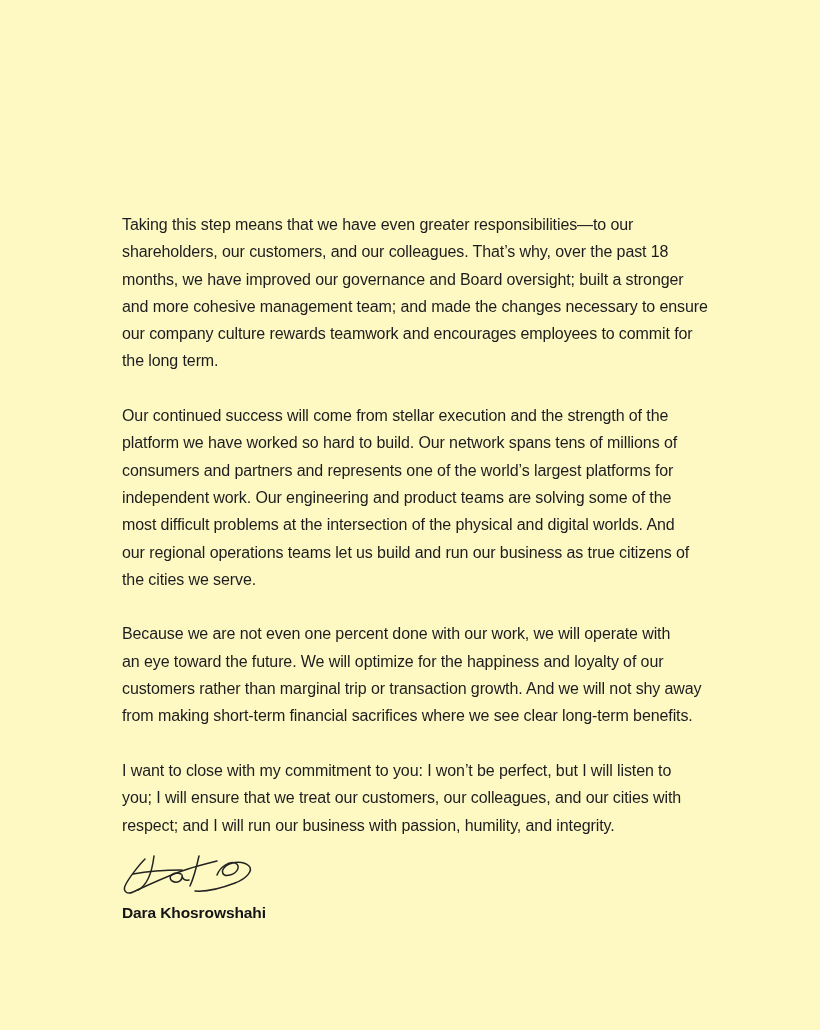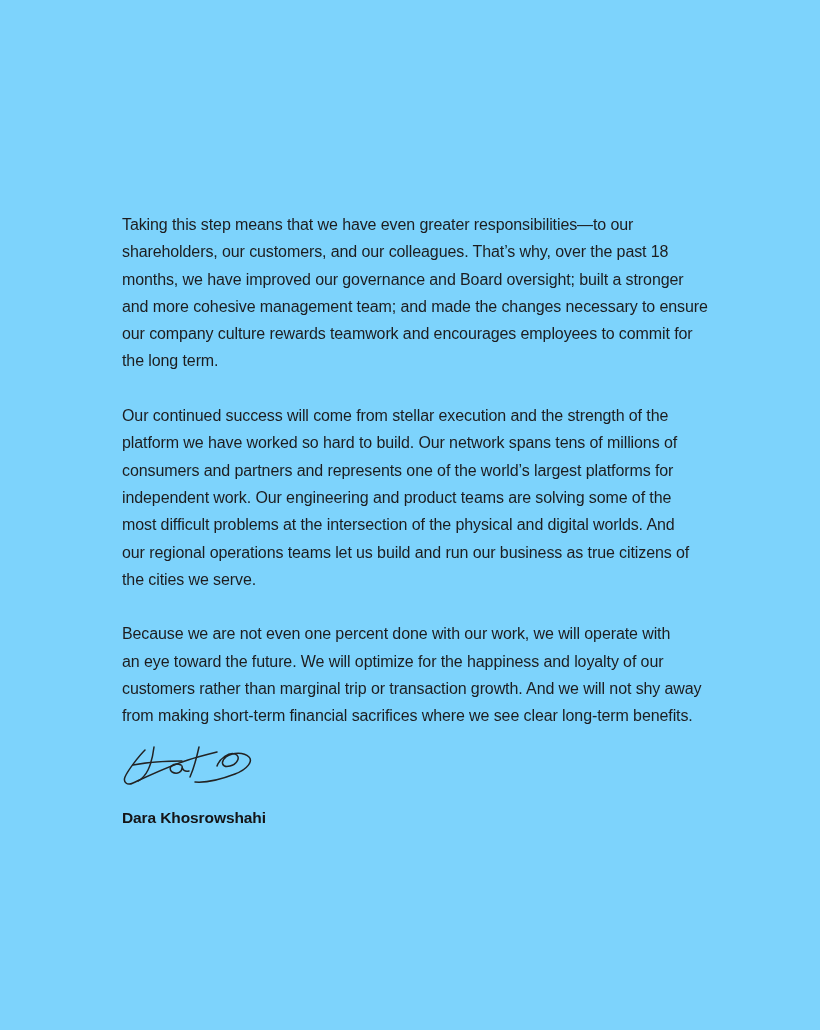--- a/index.html
+++ b/index.html
@@ -4,21 +4,21 @@
 <style>
   html, body {
     margin: 0;
     padding: 0;
     background: #ffffff;
   }
   .page {
     position: relative;
     width: 820px;
     height: 1030px;
-    background: #7dd3fc;
+    background: #fef9c3;
     overflow: hidden;
     font-family: "Liberation Sans", "DejaVu Sans", sans-serif;
     color: #1d1d1f;
   }
   .letter {
     position: absolute;
     left: 122px;
     top: 211px;
     width: 630px;
   }
@@ -34,21 +34,21 @@
     margin-top: -11px;
     height: 42px;
     width: 132px;
   }
   .sig-wrap svg {
     display: block;
     width: 132px;
     height: 42px;
   }
   .sig-name {
-    margin-top: 20px;
+    margin-top: 6px;
     font-size: 15.5px;
     line-height: 20px;
     font-weight: 700;
     letter-spacing: -0.1px;
     color: #141416;
   }
   .folio {
     position: absolute;
     left: 0;
     right: 0;
@@ -78,20 +78,23 @@
 independent work. Our engineering and product teams are solving some of the
 most difficult problems at the intersection of the physical and digital worlds. And
 our regional operations teams let us build and run our business as true citizens of
 the cities we serve.</p>
 
     <p class="para">Because we are not even one percent done with our work, we will operate with
 an eye toward the future. We will optimize for the happiness and loyalty of our
 customers rather than marginal trip or transaction growth. And we will not shy away
 from making short-term financial sacrifices where we see clear long-term benefits.</p>
 
+    <p class="para">I want to close with my commitment to you: I won’t be perfect, but I will listen to
+you; I will ensure that we treat our customers, our colleagues, and our cities with
+respect; and I will run our business with passion, humility, and integrity.</p>
 
     <div class="sig-wrap">
       <svg viewBox="0 0 132 42" xmlns="http://www.w3.org/2000/svg" aria-hidden="true">
         <g fill="none" stroke="#232323" stroke-width="1.5" stroke-linecap="round" stroke-linejoin="round">
           <path d="M 23,4 C 17,10 6,24 3,31 C 1,36 5,40 11,37 C 24,31 47,20 66,14 C 75,11 87,8 95,6"></path>
           <path d="M 32,1 C 31,9 29,18 26,24 C 23,30 20,33 16,35"></path>
           <path d="M 11,19 C 27,16 44,15 60,15"></path>
           <path d="M 59,19 C 51,16 45,22 50,26 C 55,29 61,26 60,20 C 60,24 63,26 67,25"></path>
           <path d="M 77,1 C 75,10 72,22 68,31"></path>
           <path d="M 95,20 C 98,12 107,6 113,8 C 119,10 116,18 108,20 C 100,22 98,16 104,11 C 111,6 122,6 127,11 C 131,15 126,23 113,28 C 100,33 85,37 73,36"></path>

